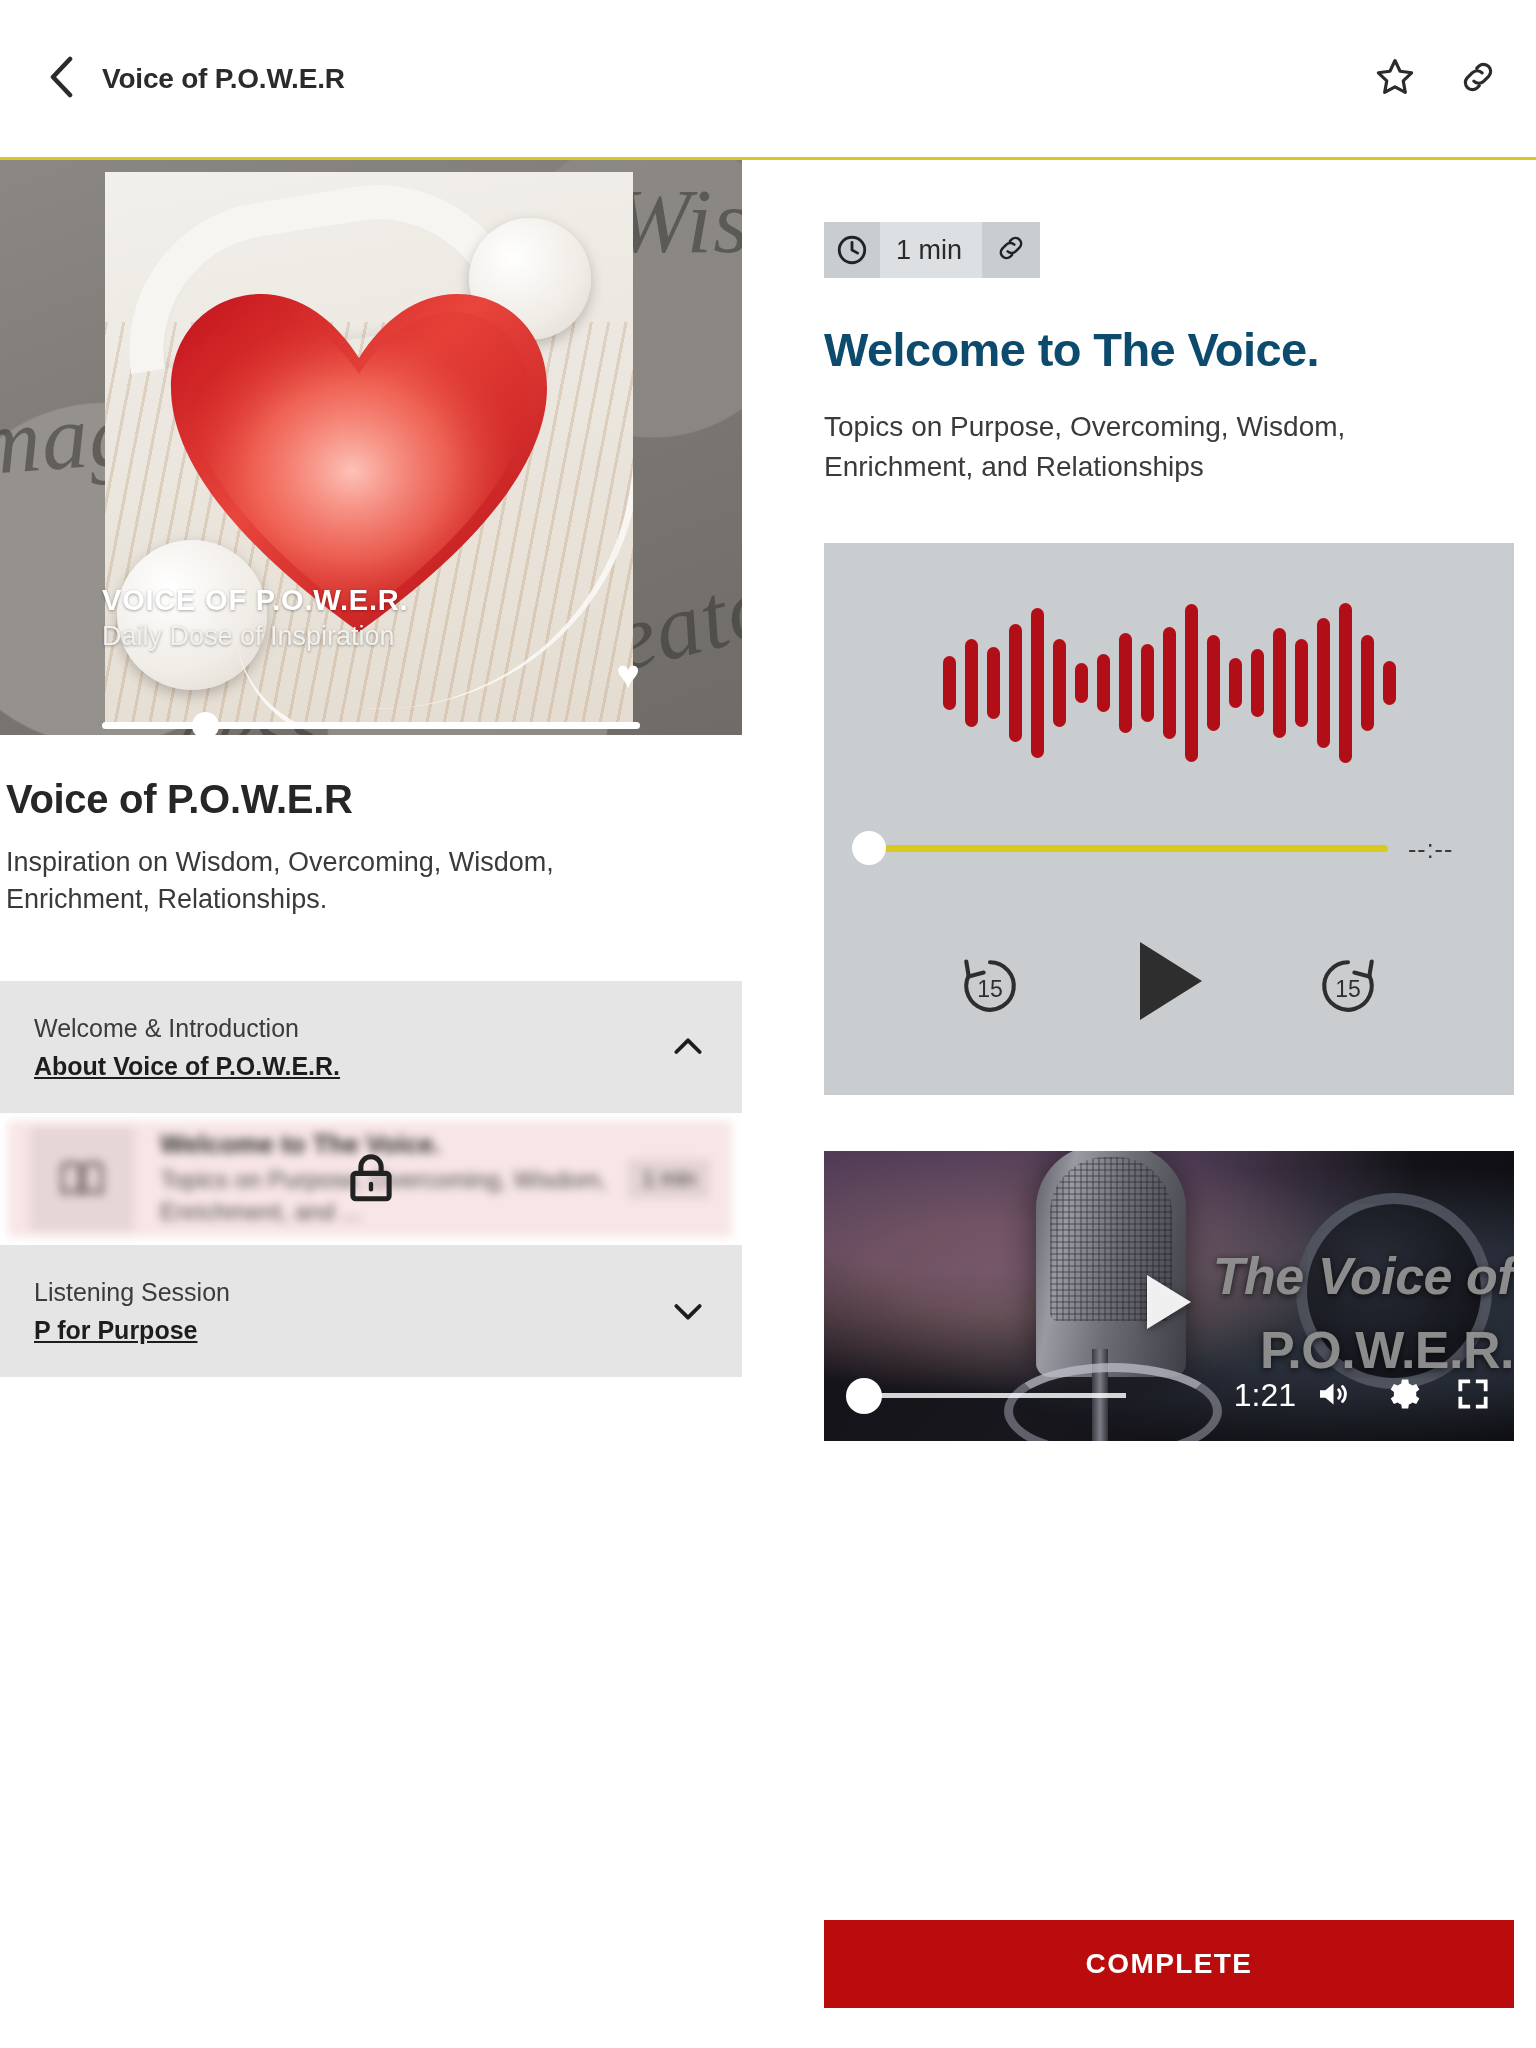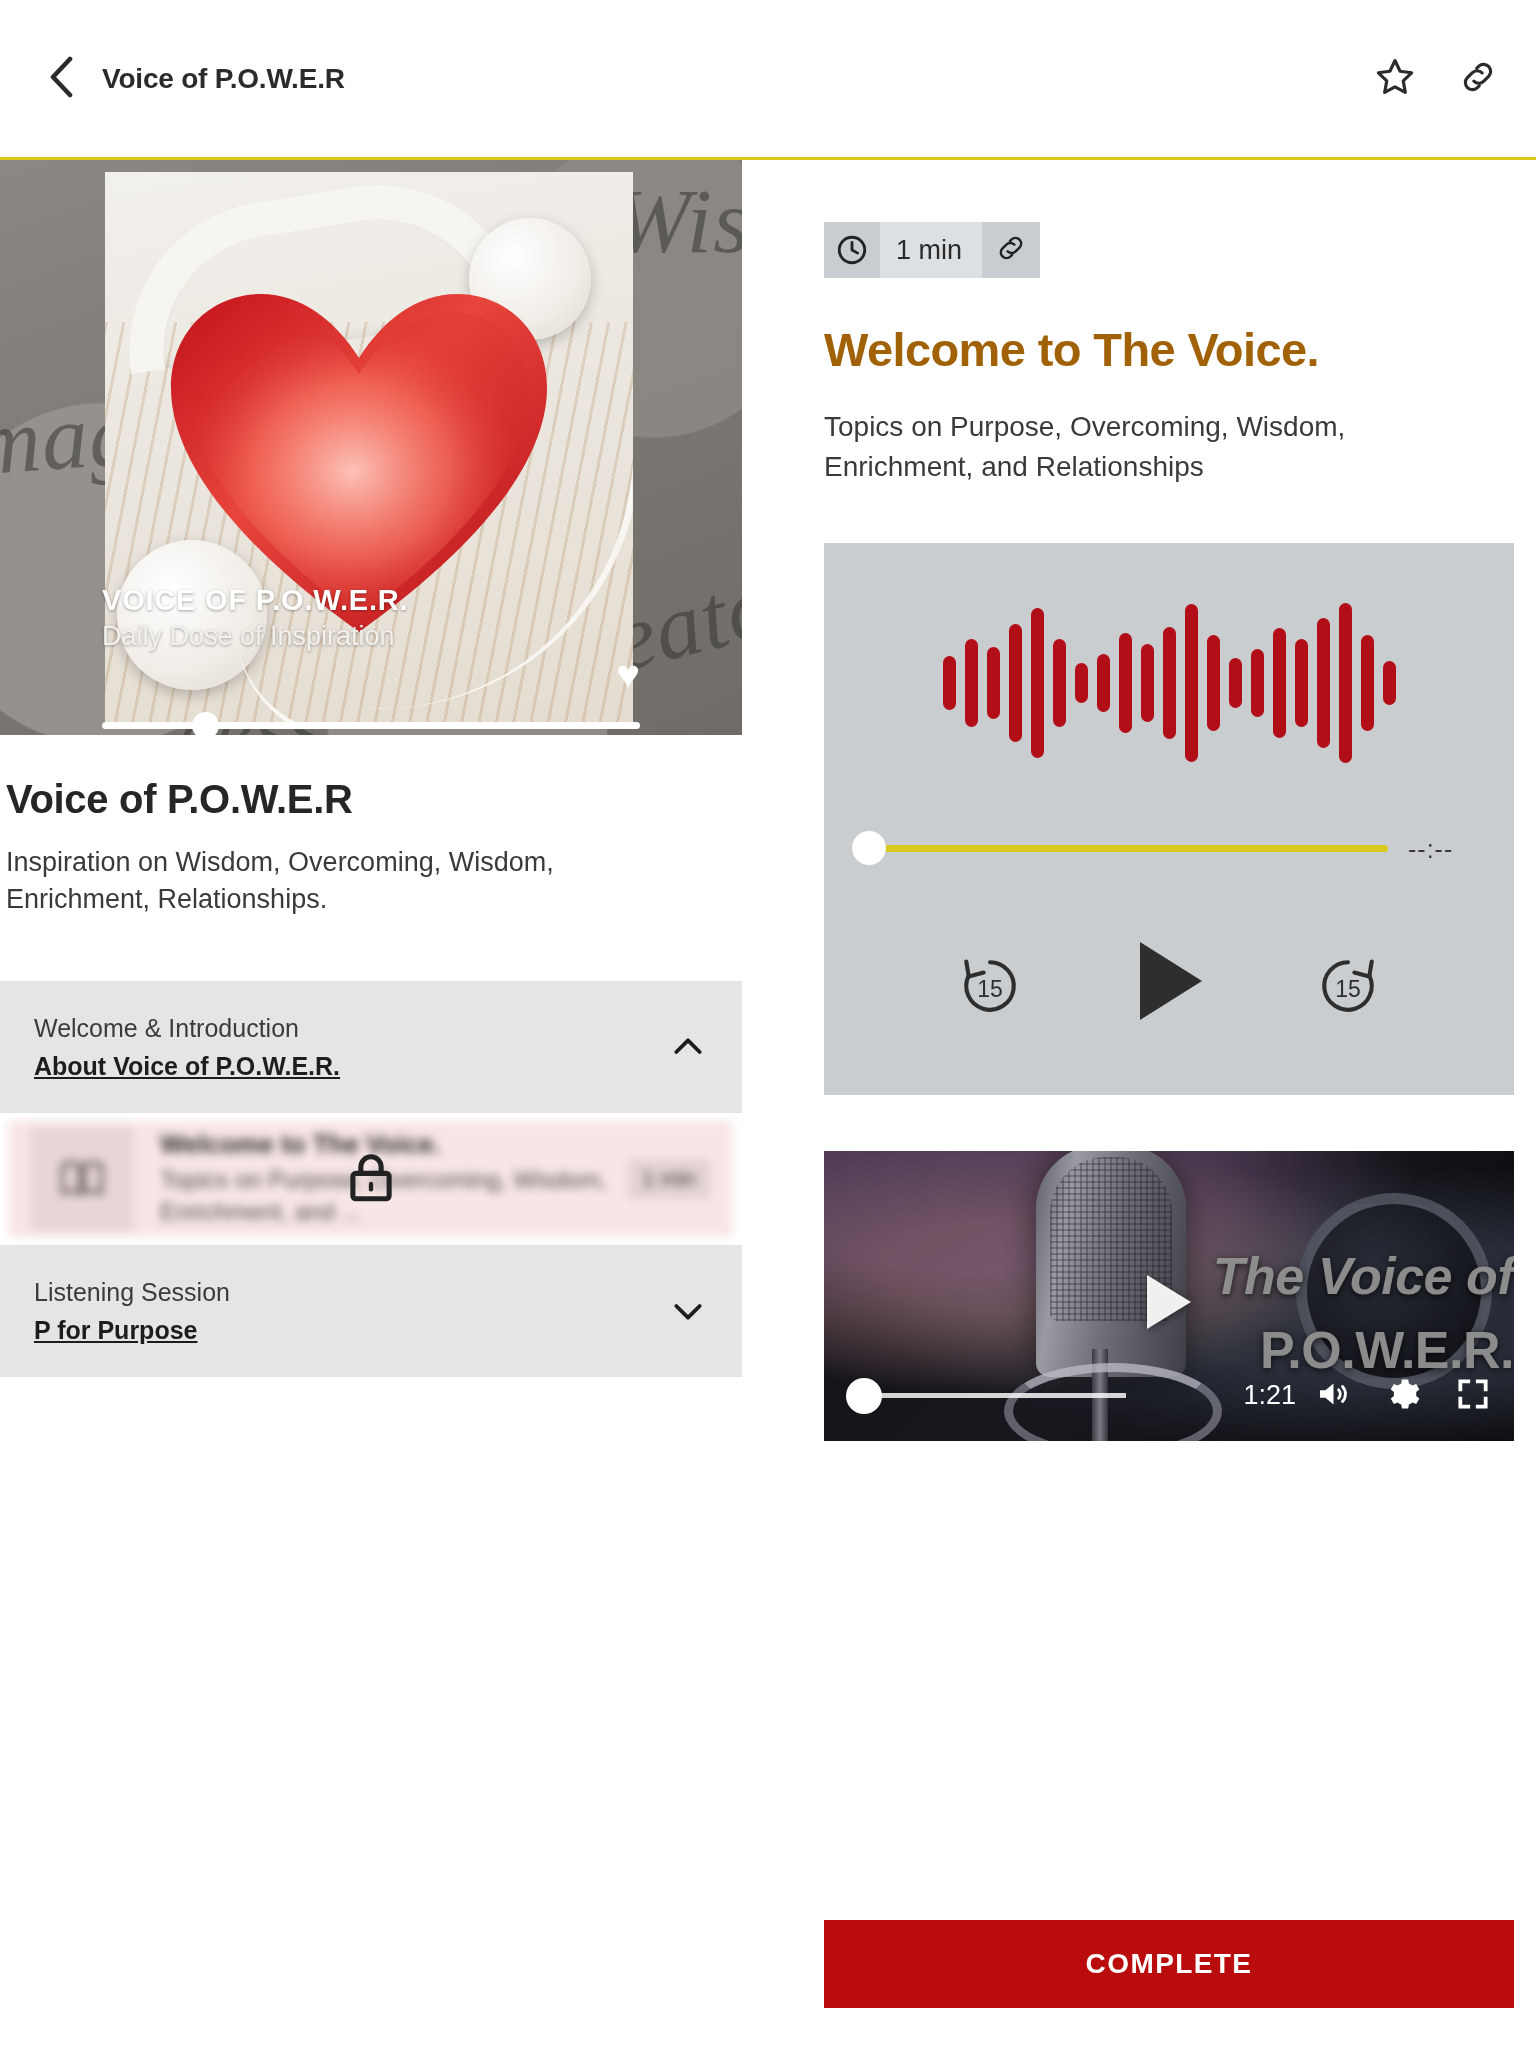--- a/index.html
+++ b/index.html
@@ -220,21 +220,21 @@
   .dur-chip .dur-text {
     padding: 0 20px 0 16px; font-size: 27px; color:#2a2a2a;
   }
   .link-chip {
     width: 58px; height: 56px; background:#C8CDD1;
     display:flex; align-items:center; justify-content:center; cursor:pointer;
   }
 
   .lesson-title {
     margin-top: 44px; font-size: 47px; font-weight: bold;
-    color:#a16207; letter-spacing:-0.6px;
+    color:#0c4a6e; letter-spacing:-0.6px;
   }
   .lesson-sub {
     margin-top: 30px; font-size: 28px; color:#3a3a3a; line-height:1.42;
     max-width: 660px;
   }
 
   
   .audio-card {
     margin-top: 56px; width: 690px; height: 552px;
     background: #CACDD0; position: relative;
@@ -324,21 +324,21 @@
     filter: drop-shadow(0 2px 5px rgba(0,0,0,0.5));
     cursor:pointer;
   }
   .vid-ctrls {
     position:absolute; left: 0; right: 0; bottom: 22px; height: 46px;
     display:flex; align-items:center; padding: 0 22px;
   }
   .vid-thumb { width: 36px; height: 36px; border-radius:50%; background:#fff; flex:0 0 auto; cursor:pointer; }
   .vid-track { height: 5px; background: rgba(255,255,255,0.82); flex: 0 0 250px; margin-left: -6px; cursor:pointer;}
   .vid-spacer { flex: 1 1 auto; }
-  .vid-time { color:#fff; font-size: 27px; margin-right: 16px; }
+  .vid-time { color:#fff; font-size: 32px; margin-right: 16px; }
   .vid-ic { cursor:pointer; display:flex; align-items:center; }
   .vid-ic + .vid-ic { margin-left: 32px; }
 
   
   .complete-btn {
     position:absolute; left: 82px; bottom: 40px;
     width: 690px; height: 88px;
     background: #BA0C0C; color:#ffffff;
     border:none; cursor:pointer;
     font-family:"Liberation Sans", sans-serif;

